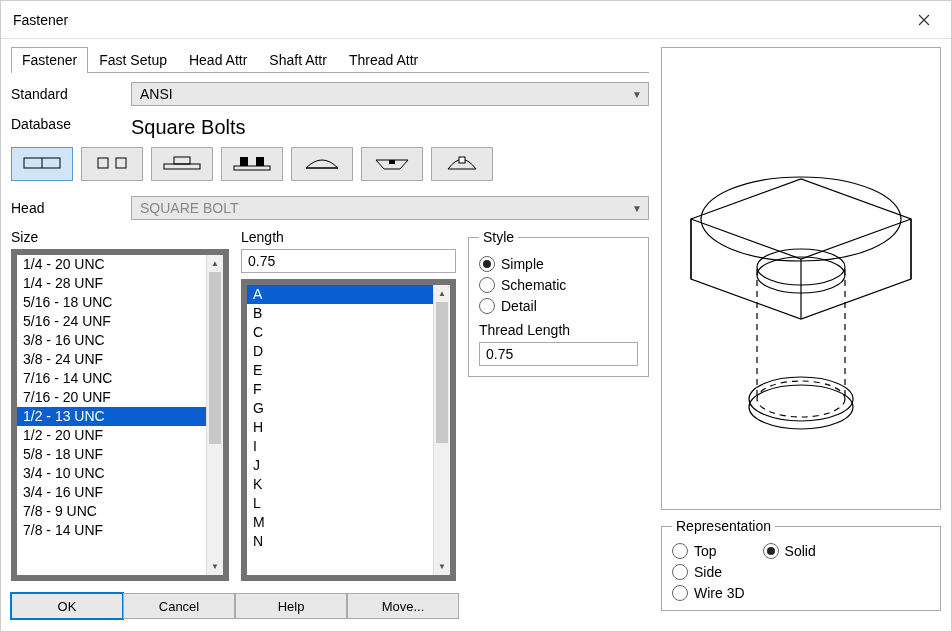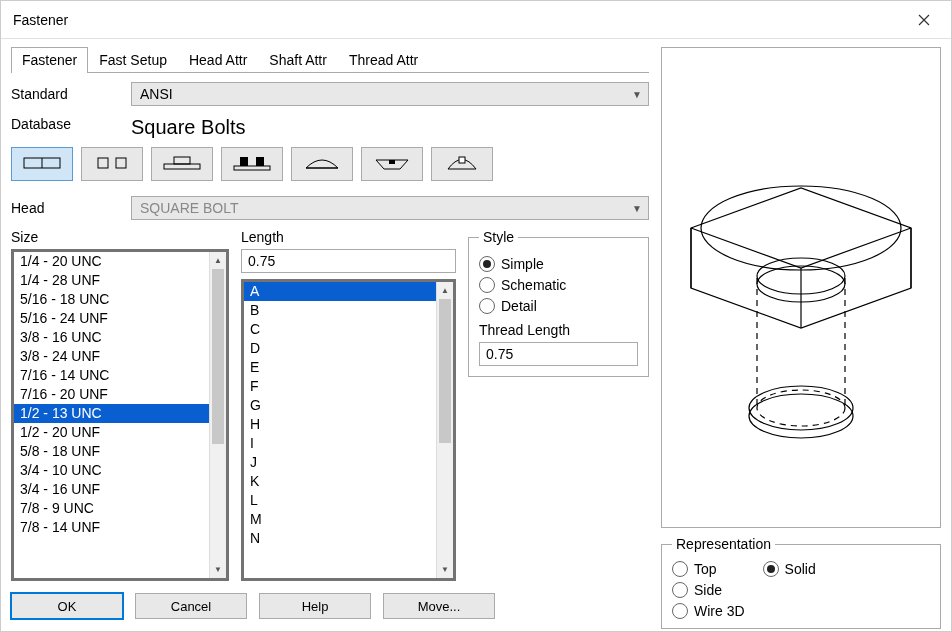--- a/index.html
+++ b/index.html
@@ -94,21 +94,21 @@
     gap: 12px;
     flex: 1;
     min-height: 0;
     margin-top: 4px;
   }
   .col-size { width: 218px; display: flex; flex-direction: column; }
   .col-length { width: 215px; display: flex; flex-direction: column; }
   .col-style { flex: 1; display: flex; flex-direction: column; }
   .col-label { font-size: 14px; margin-bottom: 4px; }
   .listbox {
-    border: 3px solid #737373;
+    border: 6px solid #737373;
     flex: 1;
     display: flex;
     overflow: hidden;
     min-height: 0;
   }
   .list-content {
     flex: 1;
     overflow: hidden;
   }
   .list-item {
@@ -141,21 +141,21 @@
     height: 24px;
     border: 1px solid #aaa;
     padding: 2px 6px;
     font-size: 14px;
     width: 100%;
     font-family: inherit;
   }
   fieldset {
     border: 1px solid #aaa;
     padding: 6px 10px 10px 10px;
-    margin-bottom: 2px;
+    margin-bottom: 20px;
   }
   fieldset legend { font-size: 14px; padding: 0 4px; }
   .radio-row {
     display: flex; align-items: center;
     margin: 5px 0;
     font-size: 14px;
   }
   .radio {
     width: 16px; height: 16px;
     border: 1px solid #666;
@@ -164,21 +164,20 @@
     display: flex; align-items: center; justify-content: center;
   }
   .radio.checked::after {
     content: "";
     width: 8px; height: 8px;
     border-radius: 50%;
     background: #222;
   }
   .bottom-buttons {
     display: flex;
-    gap: 12px;
     margin: 12px 0;
   }
   .btn {
     width: 112px; height: 26px;
     border: 1px solid #aaa;
     background: #e8e8e8;
     font-size: 13px;
     display: flex; align-items: center; justify-content: center;
     cursor: pointer;
   }

